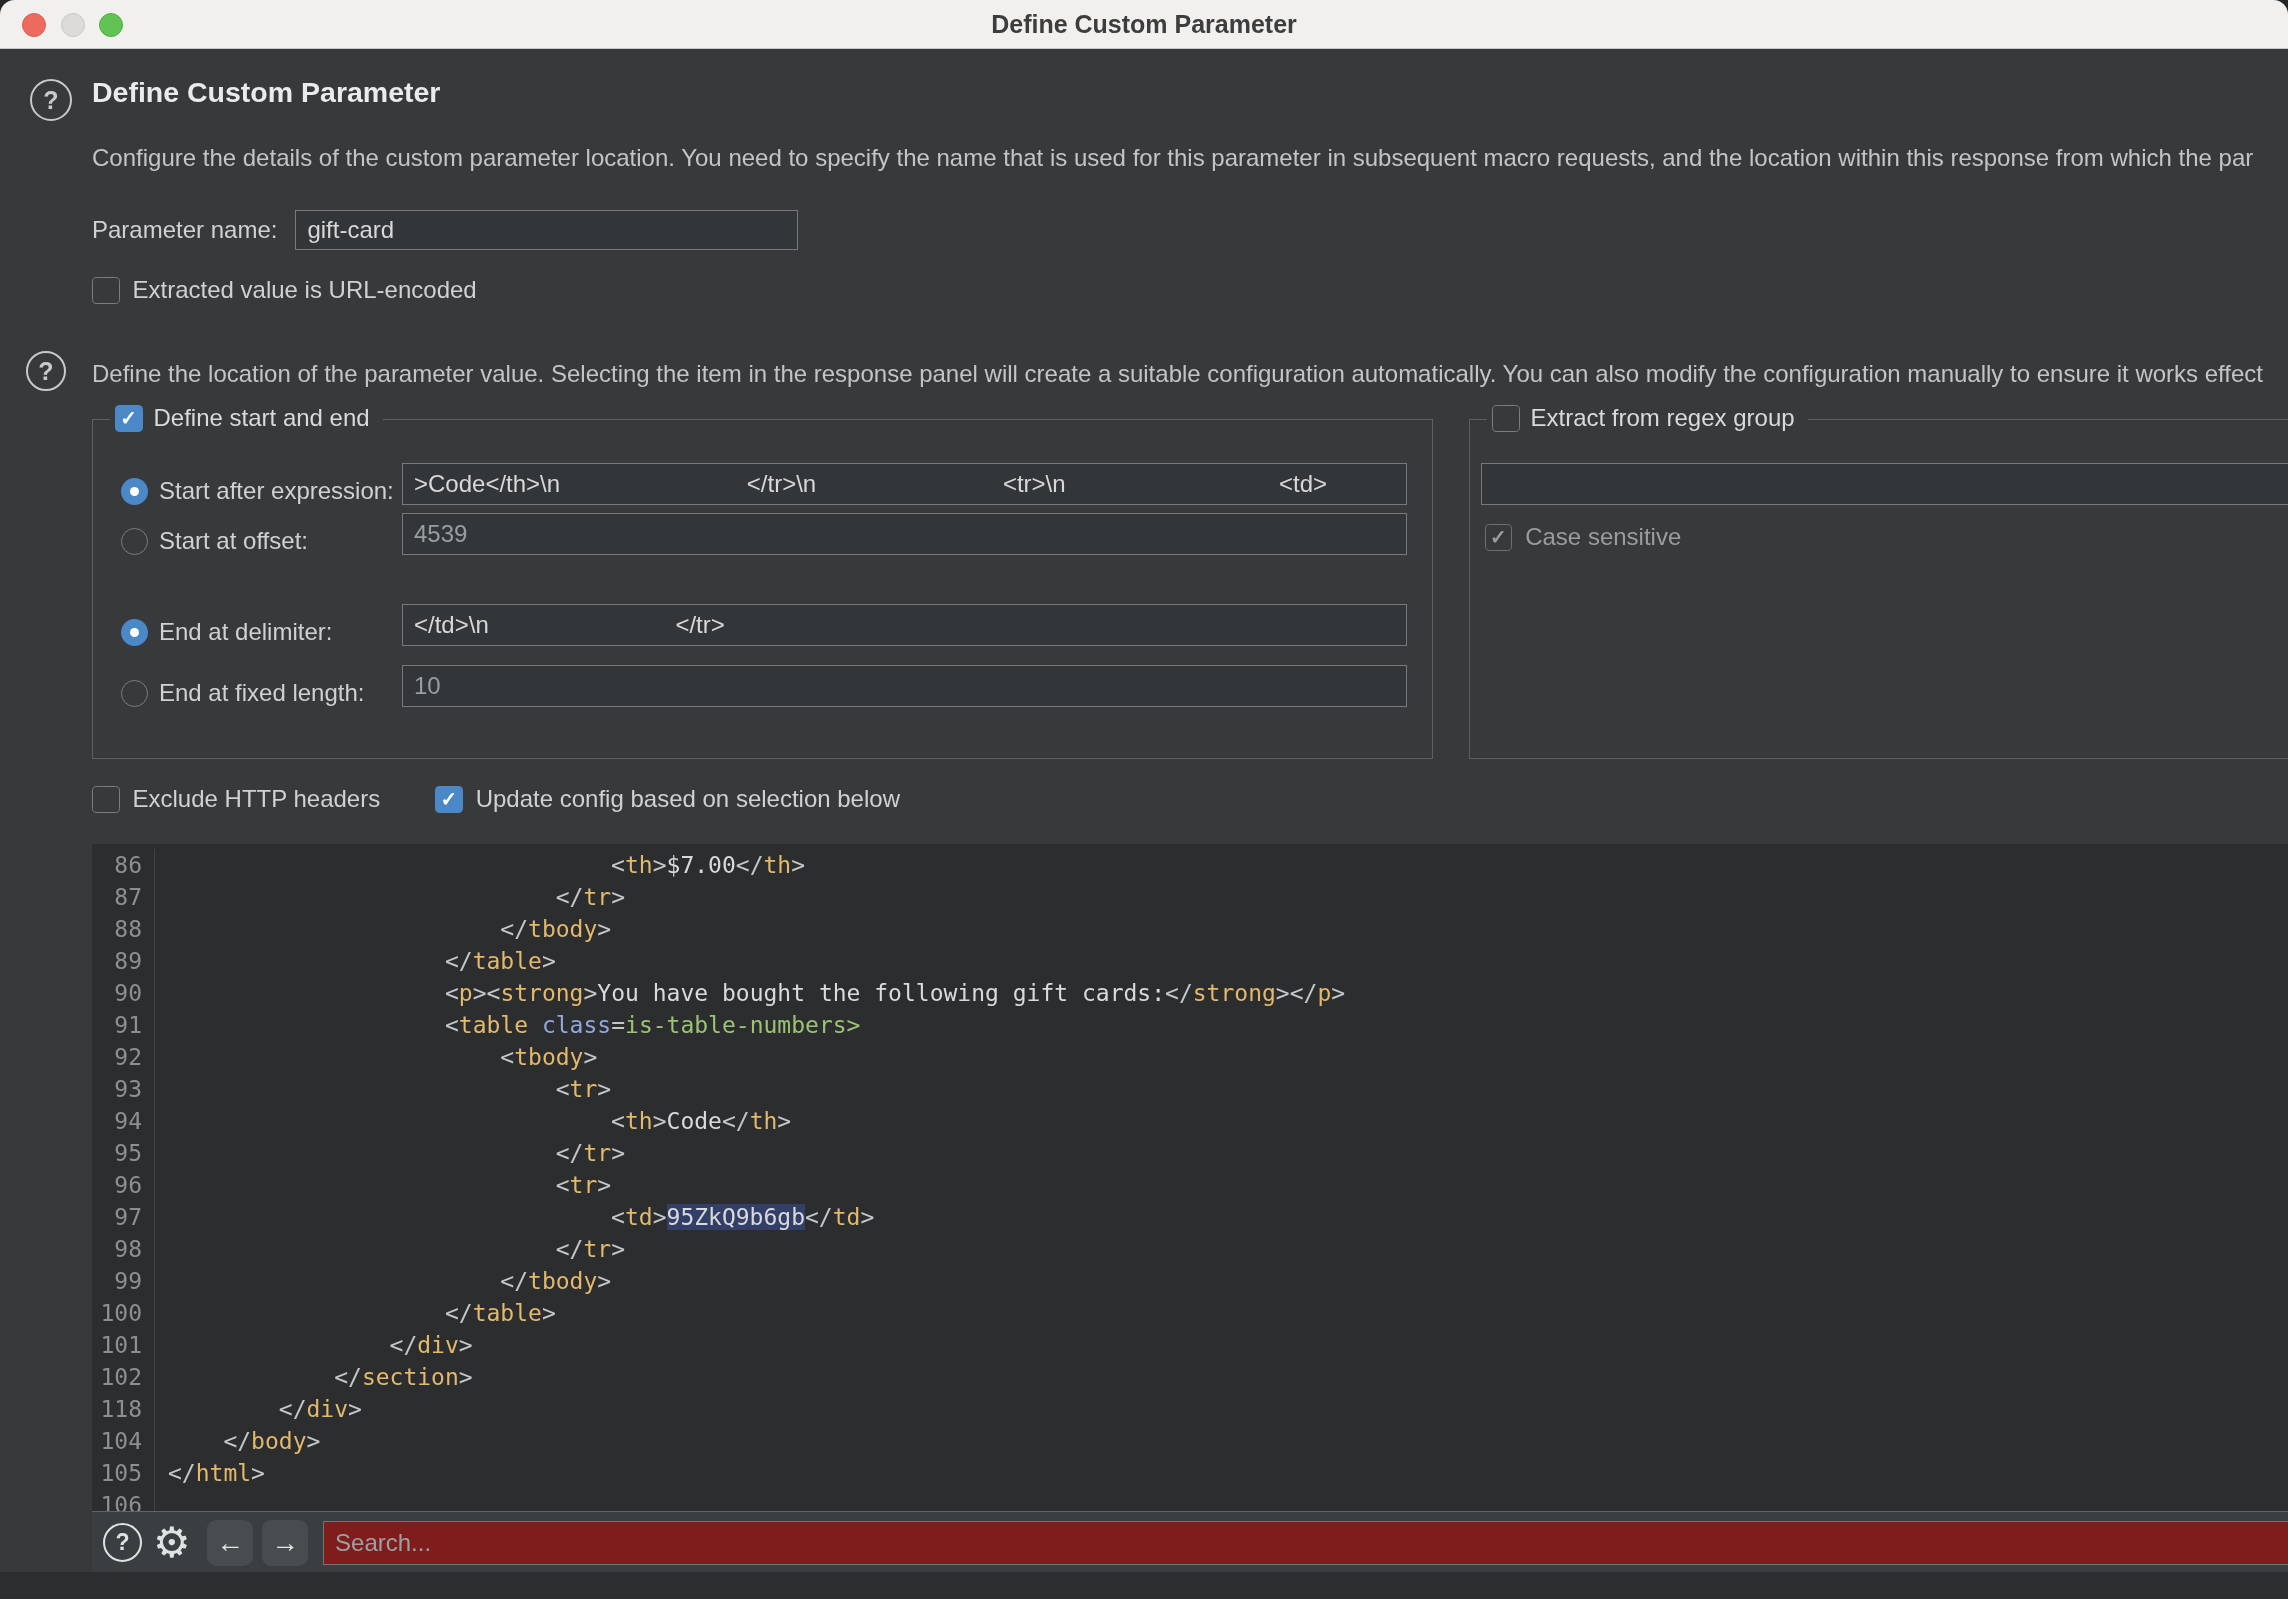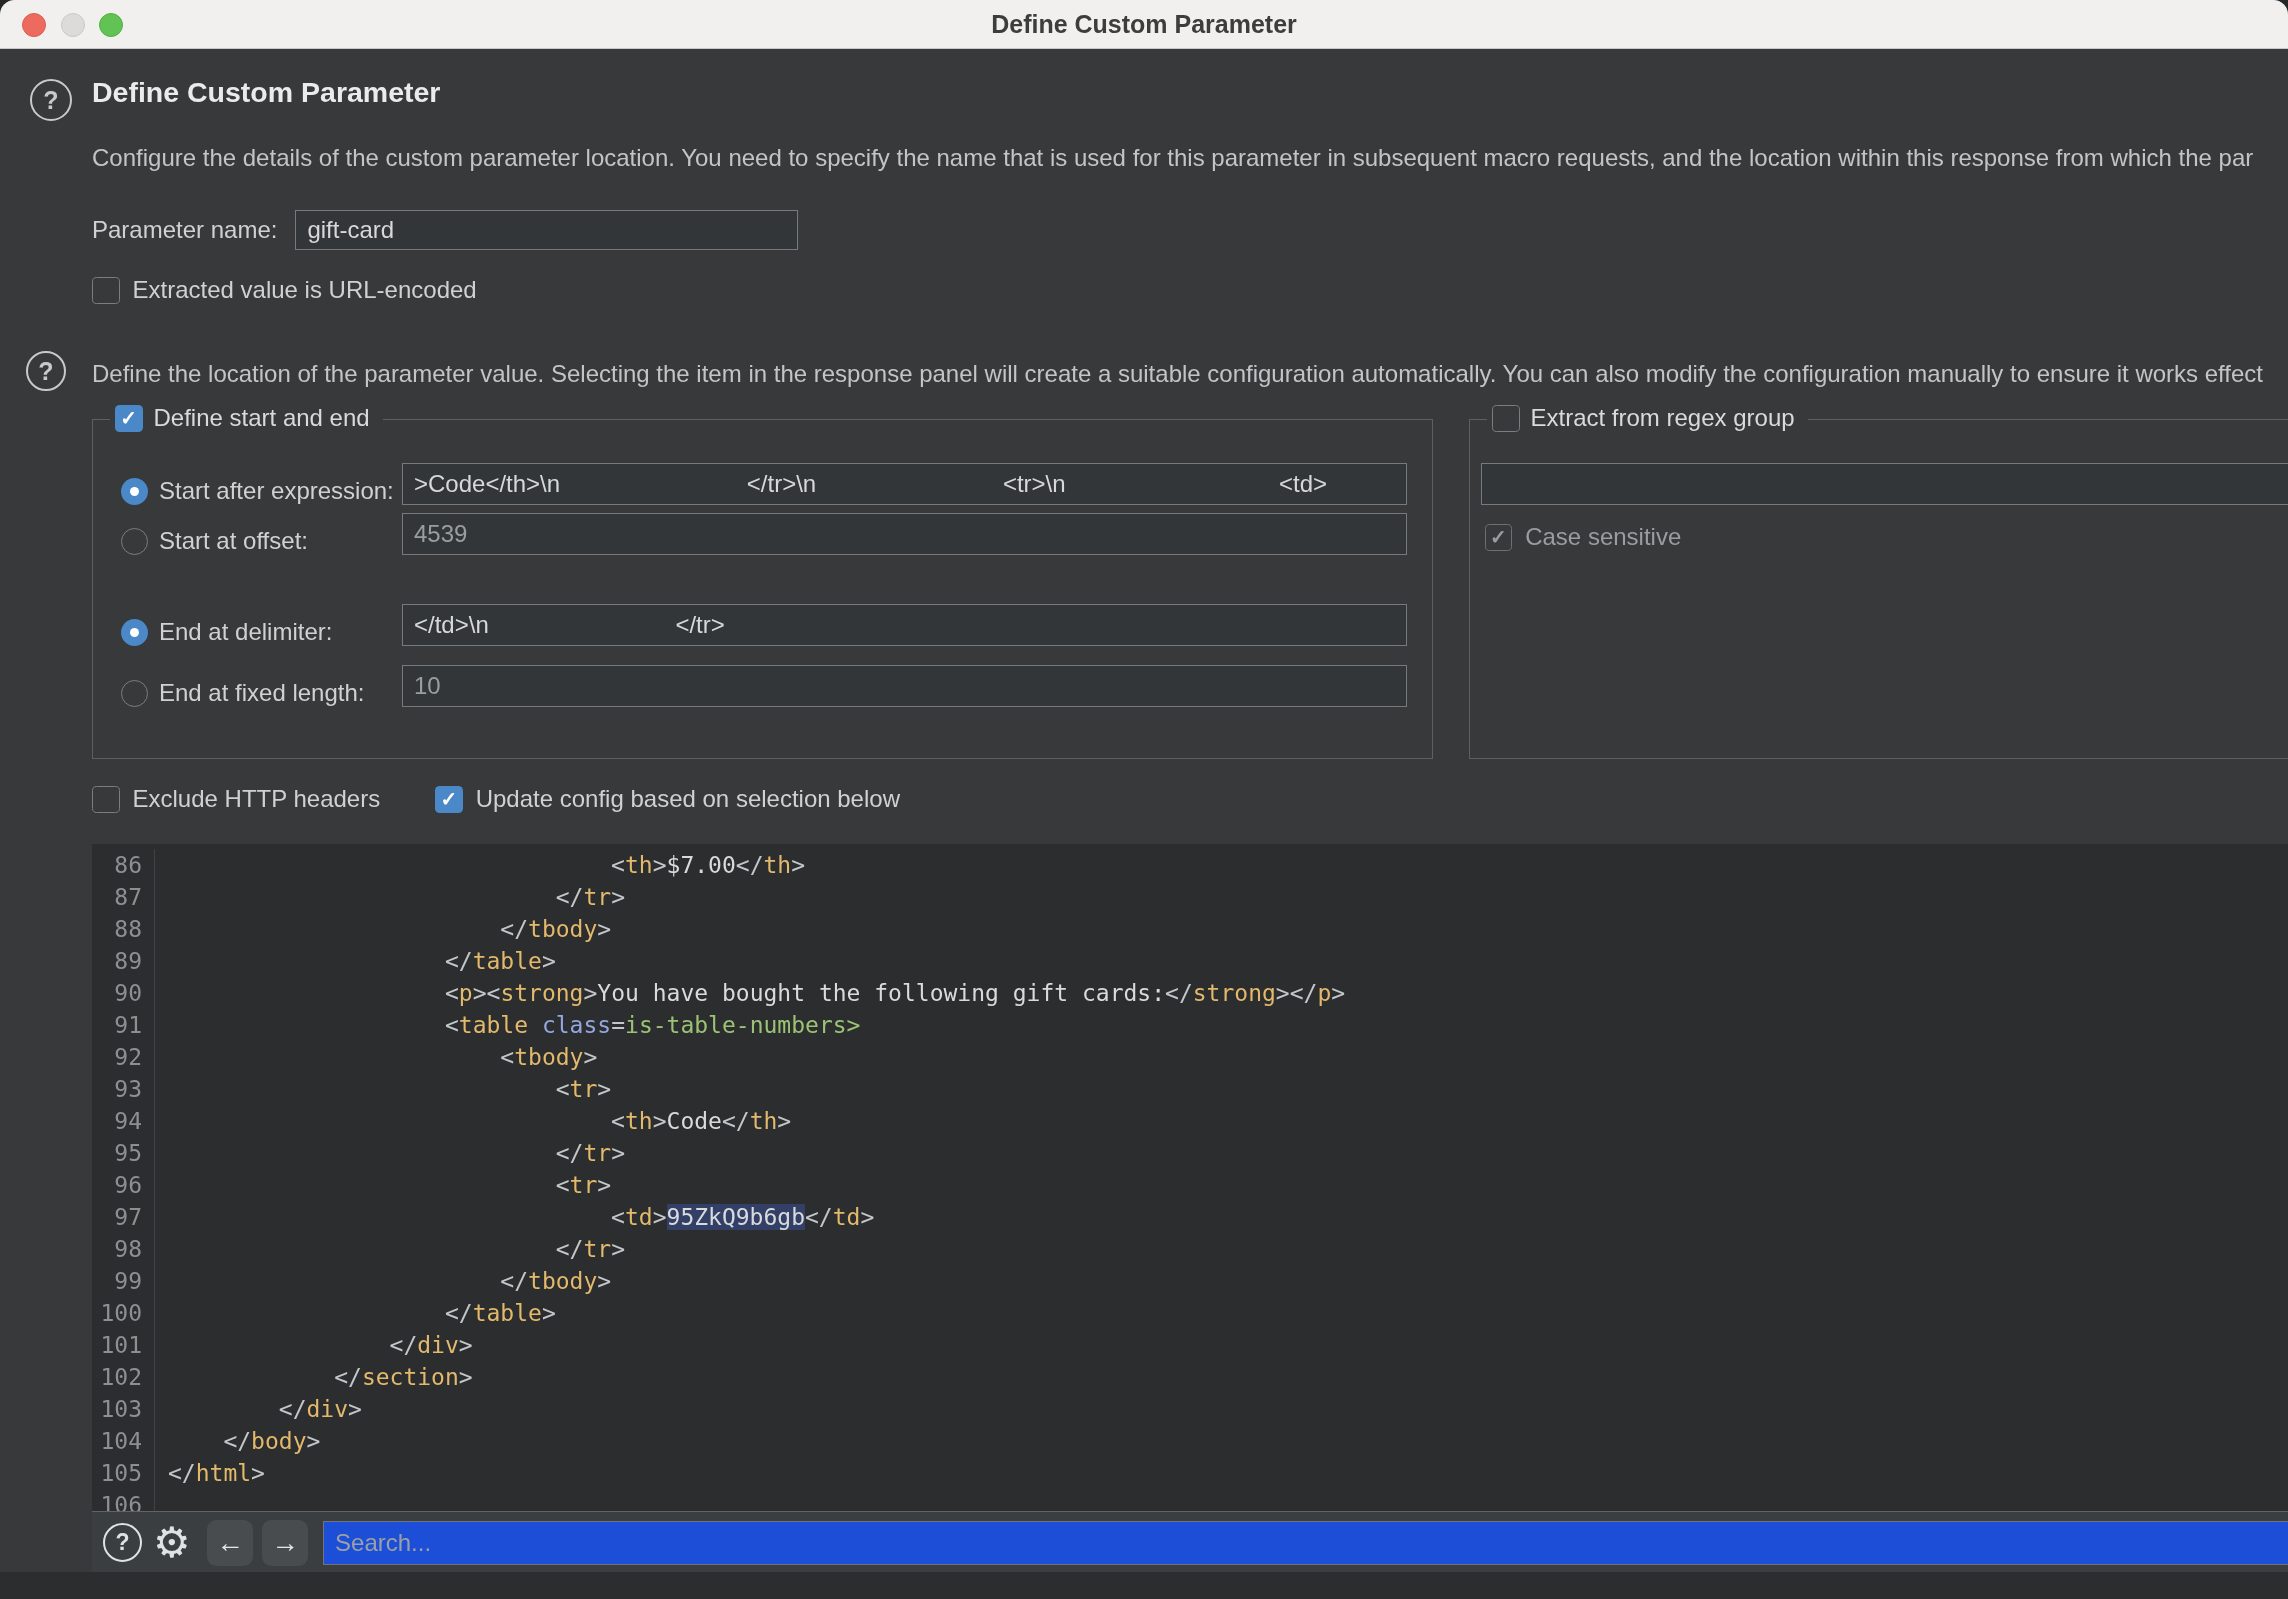--- a/index.html
+++ b/index.html
@@ -95,21 +95,21 @@
   .tk-sel{color:#d8dbdc;background:#333f66;}
 
   
   .etoolbar{position:absolute;left:92px;top:1463px;width:2197px;height:62px;background:#3b3e40;
     border-top:0.9px solid #616467;box-sizing:border-box;display:flex;align-items:center;}
   .etoolbar .help-circle{width:39px;height:39px;font-size:23px;margin-left:11px;border-color:#dfe2e3;color:#dfe2e3;flex:none;}
   .gear{font-size:42px;color:#dfe2e3;margin-left:11px;flex:none;line-height:1;}
   .navbtn{width:46px;height:46px;border-radius:9.2px;background:#484c4e;border:none;color:#e3e6e7;
     font-size:27.5px;margin-left:9.2px;flex:none;display:flex;align-items:center;justify-content:center;padding:0;}
   .navbtn:first-of-type{margin-left:16.5px;}
-  #search-input{margin-left:14.7px;flex:1;height:44px;background:#1d4ed8;border:0.9px solid #717577;
+  #search-input{margin-left:14.7px;flex:1;height:44px;background:#7f1d1d;border:0.9px solid #717577;
     color:#d6d8d9;}
   #search-input::placeholder{color:#9ba0a2;opacity:1;}
 
   .bottom-strip{position:absolute;left:0;top:1524px;width:2288px;height:27.5px;background:#2b2d2f;}
 </style>
 </head>
 <body>
 
 <div class="window">
 
@@ -207,21 +207,21 @@
           <div class="code-line"><span class="lnum">93</span><span class="lcode">                            <span class="tk-p">&lt;</span><span class="tk-tag">tr</span><span class="tk-p">&gt;</span></span></div>
           <div class="code-line"><span class="lnum">94</span><span class="lcode">                                <span class="tk-p">&lt;</span><span class="tk-tag">th</span><span class="tk-p">&gt;</span><span class="tk-txt">Code</span><span class="tk-p">&lt;/</span><span class="tk-tag">th</span><span class="tk-p">&gt;</span></span></div>
           <div class="code-line"><span class="lnum">95</span><span class="lcode">                            <span class="tk-p">&lt;/</span><span class="tk-tag">tr</span><span class="tk-p">&gt;</span></span></div>
           <div class="code-line"><span class="lnum">96</span><span class="lcode">                            <span class="tk-p">&lt;</span><span class="tk-tag">tr</span><span class="tk-p">&gt;</span></span></div>
           <div class="code-line"><span class="lnum">97</span><span class="lcode">                                <span class="tk-p">&lt;</span><span class="tk-tag">td</span><span class="tk-p">&gt;</span><span class="tk-sel">95ZkQ9b6gb</span><span class="tk-p">&lt;/</span><span class="tk-tag">td</span><span class="tk-p">&gt;</span></span></div>
           <div class="code-line"><span class="lnum">98</span><span class="lcode">                            <span class="tk-p">&lt;/</span><span class="tk-tag">tr</span><span class="tk-p">&gt;</span></span></div>
           <div class="code-line"><span class="lnum">99</span><span class="lcode">                        <span class="tk-p">&lt;/</span><span class="tk-tag">tbody</span><span class="tk-p">&gt;</span></span></div>
           <div class="code-line"><span class="lnum">100</span><span class="lcode">                    <span class="tk-p">&lt;/</span><span class="tk-tag">table</span><span class="tk-p">&gt;</span></span></div>
           <div class="code-line"><span class="lnum">101</span><span class="lcode">                <span class="tk-p">&lt;/</span><span class="tk-tag">div</span><span class="tk-p">&gt;</span></span></div>
           <div class="code-line"><span class="lnum">102</span><span class="lcode">            <span class="tk-p">&lt;/</span><span class="tk-tag">section</span><span class="tk-p">&gt;</span></span></div>
-          <div class="code-line"><span class="lnum">103</span><span class="lcode">        <span class="tk-p">&lt;/</span><span class="tk-tag">div</span><span class="tk-p">&gt;</span></span></div>
+          <div class="code-line"><span class="lnum">118</span><span class="lcode">        <span class="tk-p">&lt;/</span><span class="tk-tag">div</span><span class="tk-p">&gt;</span></span></div>
           <div class="code-line"><span class="lnum">104</span><span class="lcode">    <span class="tk-p">&lt;/</span><span class="tk-tag">body</span><span class="tk-p">&gt;</span></span></div>
           <div class="code-line"><span class="lnum">105</span><span class="lcode"><span class="tk-p">&lt;/</span><span class="tk-tag">html</span><span class="tk-p">&gt;</span></span></div>
           <div class="code-line"><span class="lnum">106</span><span class="lcode"></span></div>
         </div>
     </div>
 
     <div class="etoolbar">
       <div class="help-circle">?</div>
       <span class="gear">⚙</span>
       <button class="navbtn">

